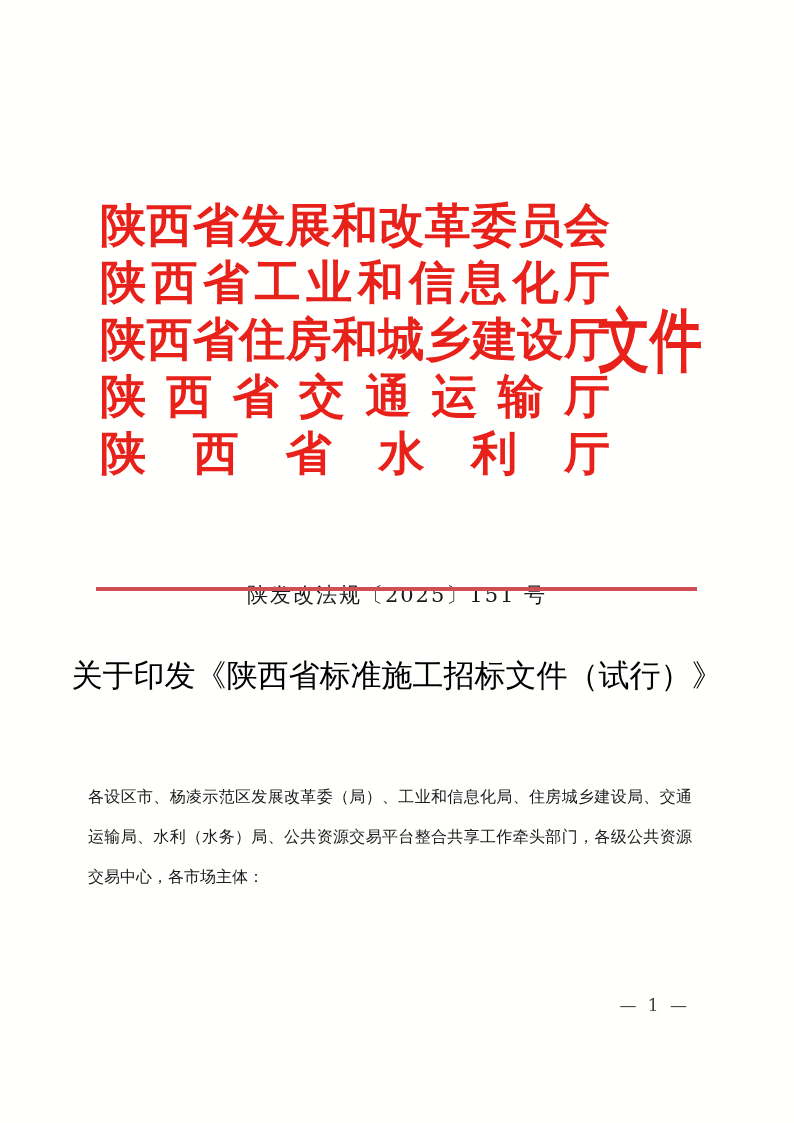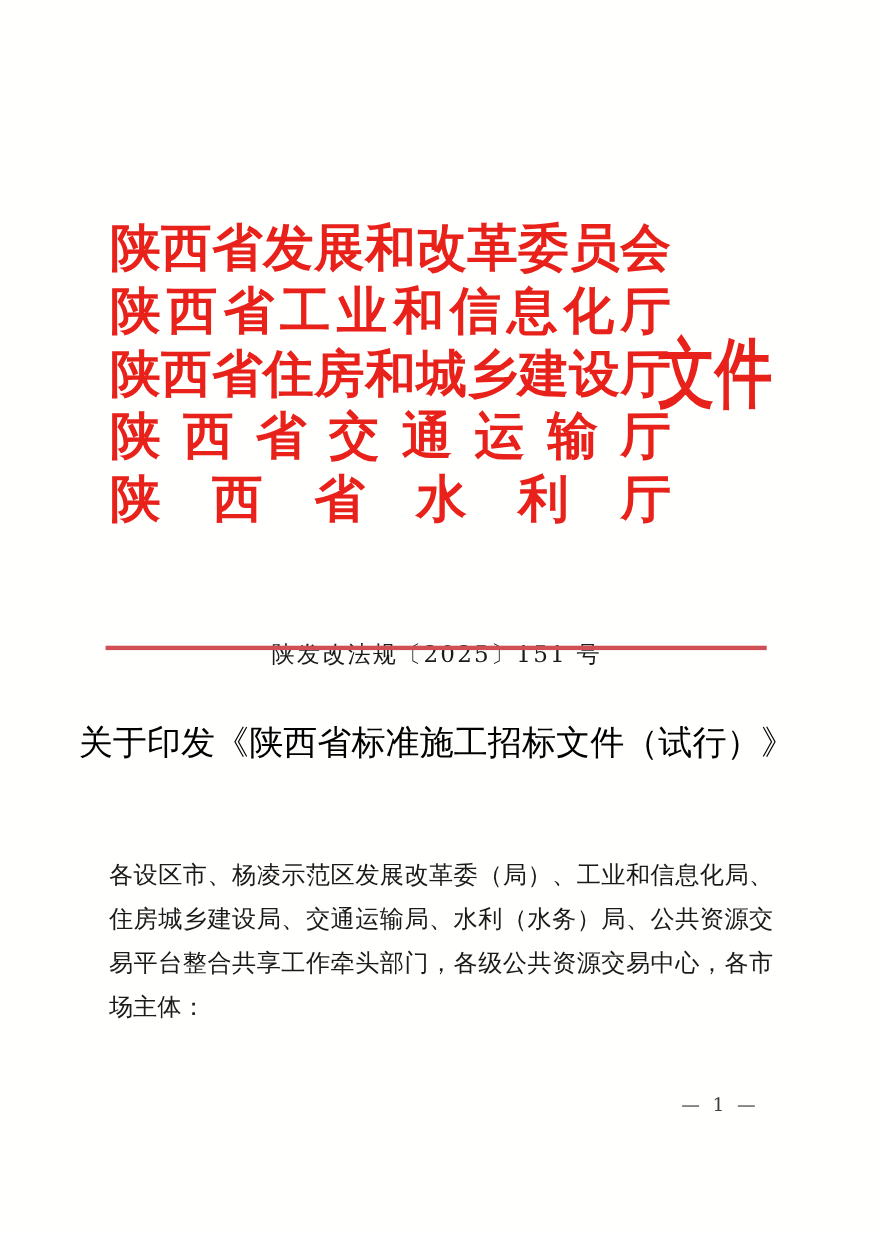--- a/index.html
+++ b/index.html
@@ -80,23 +80,23 @@
     font-weight: normal;
     font-size: 31px;
     line-height: 47px;
     color: #000000;
   }
 
   
   .body-block {
     position: absolute;
     top: 777px;
-    left: 99px;
+    left: 88px;
     width: 604px;
-    font-size: 22px;
+    font-size: 16px;
     line-height: 40px;
     text-align: justify;
     text-justify: inter-character;
   }
   .body-block p {
     margin: 0;
   }
   .body-block p.indented {
     text-indent: 2em;
   }

